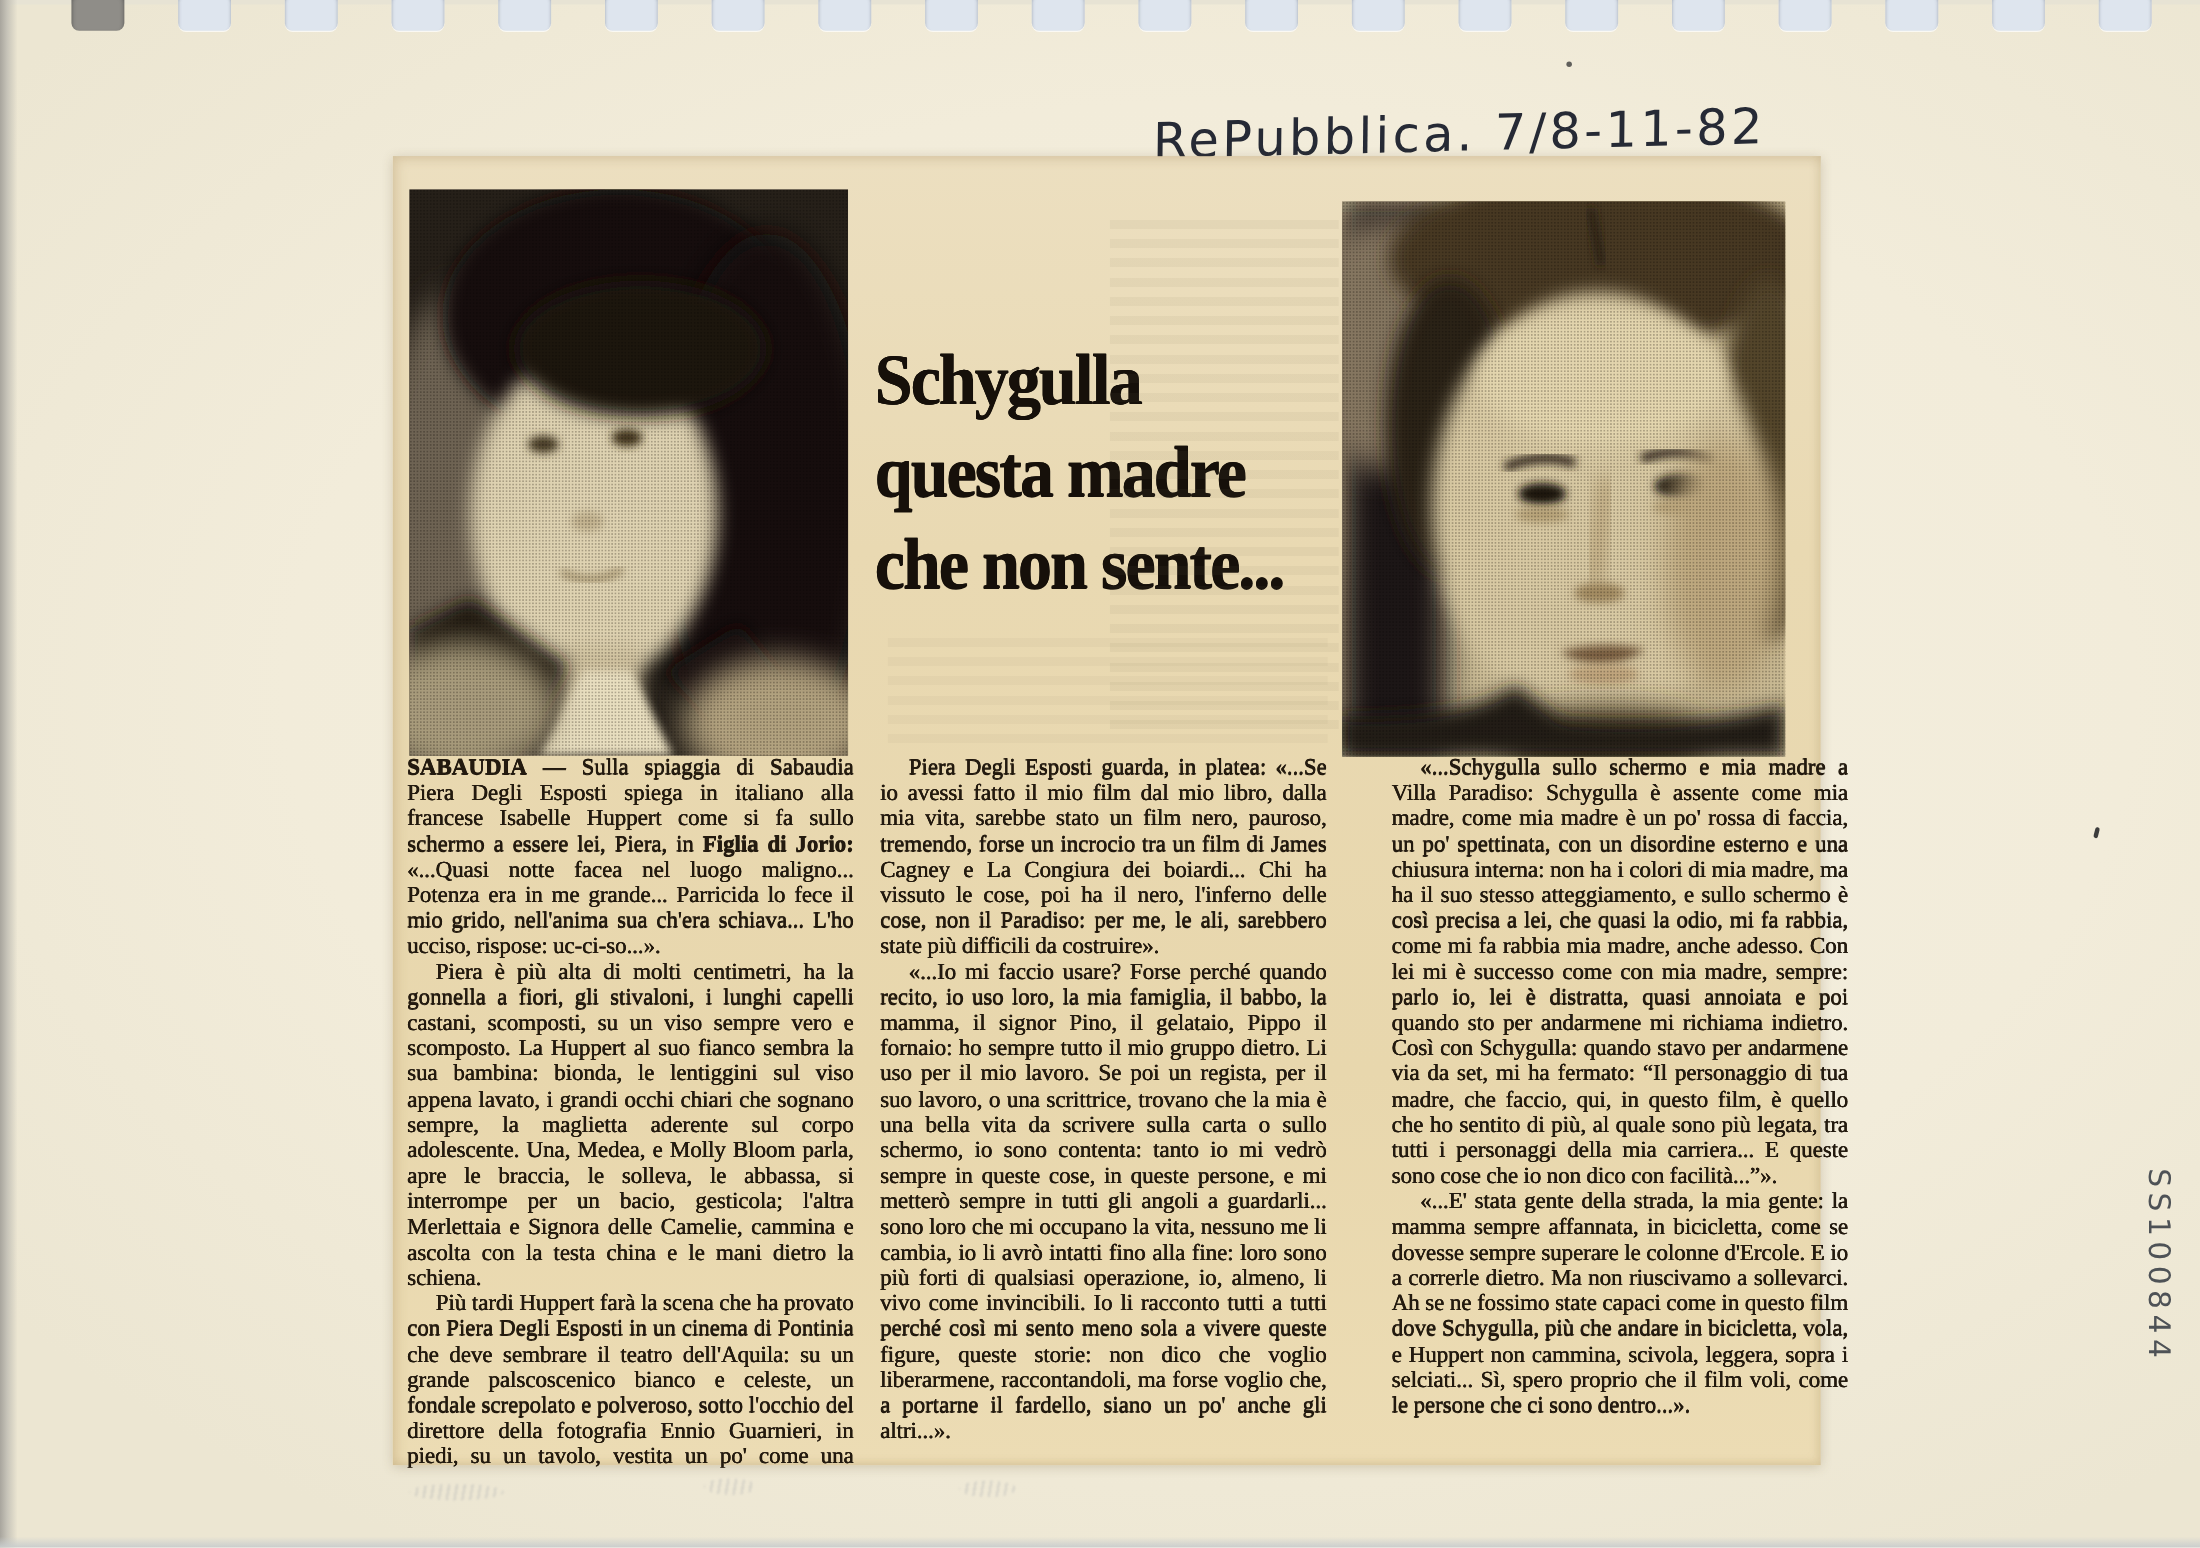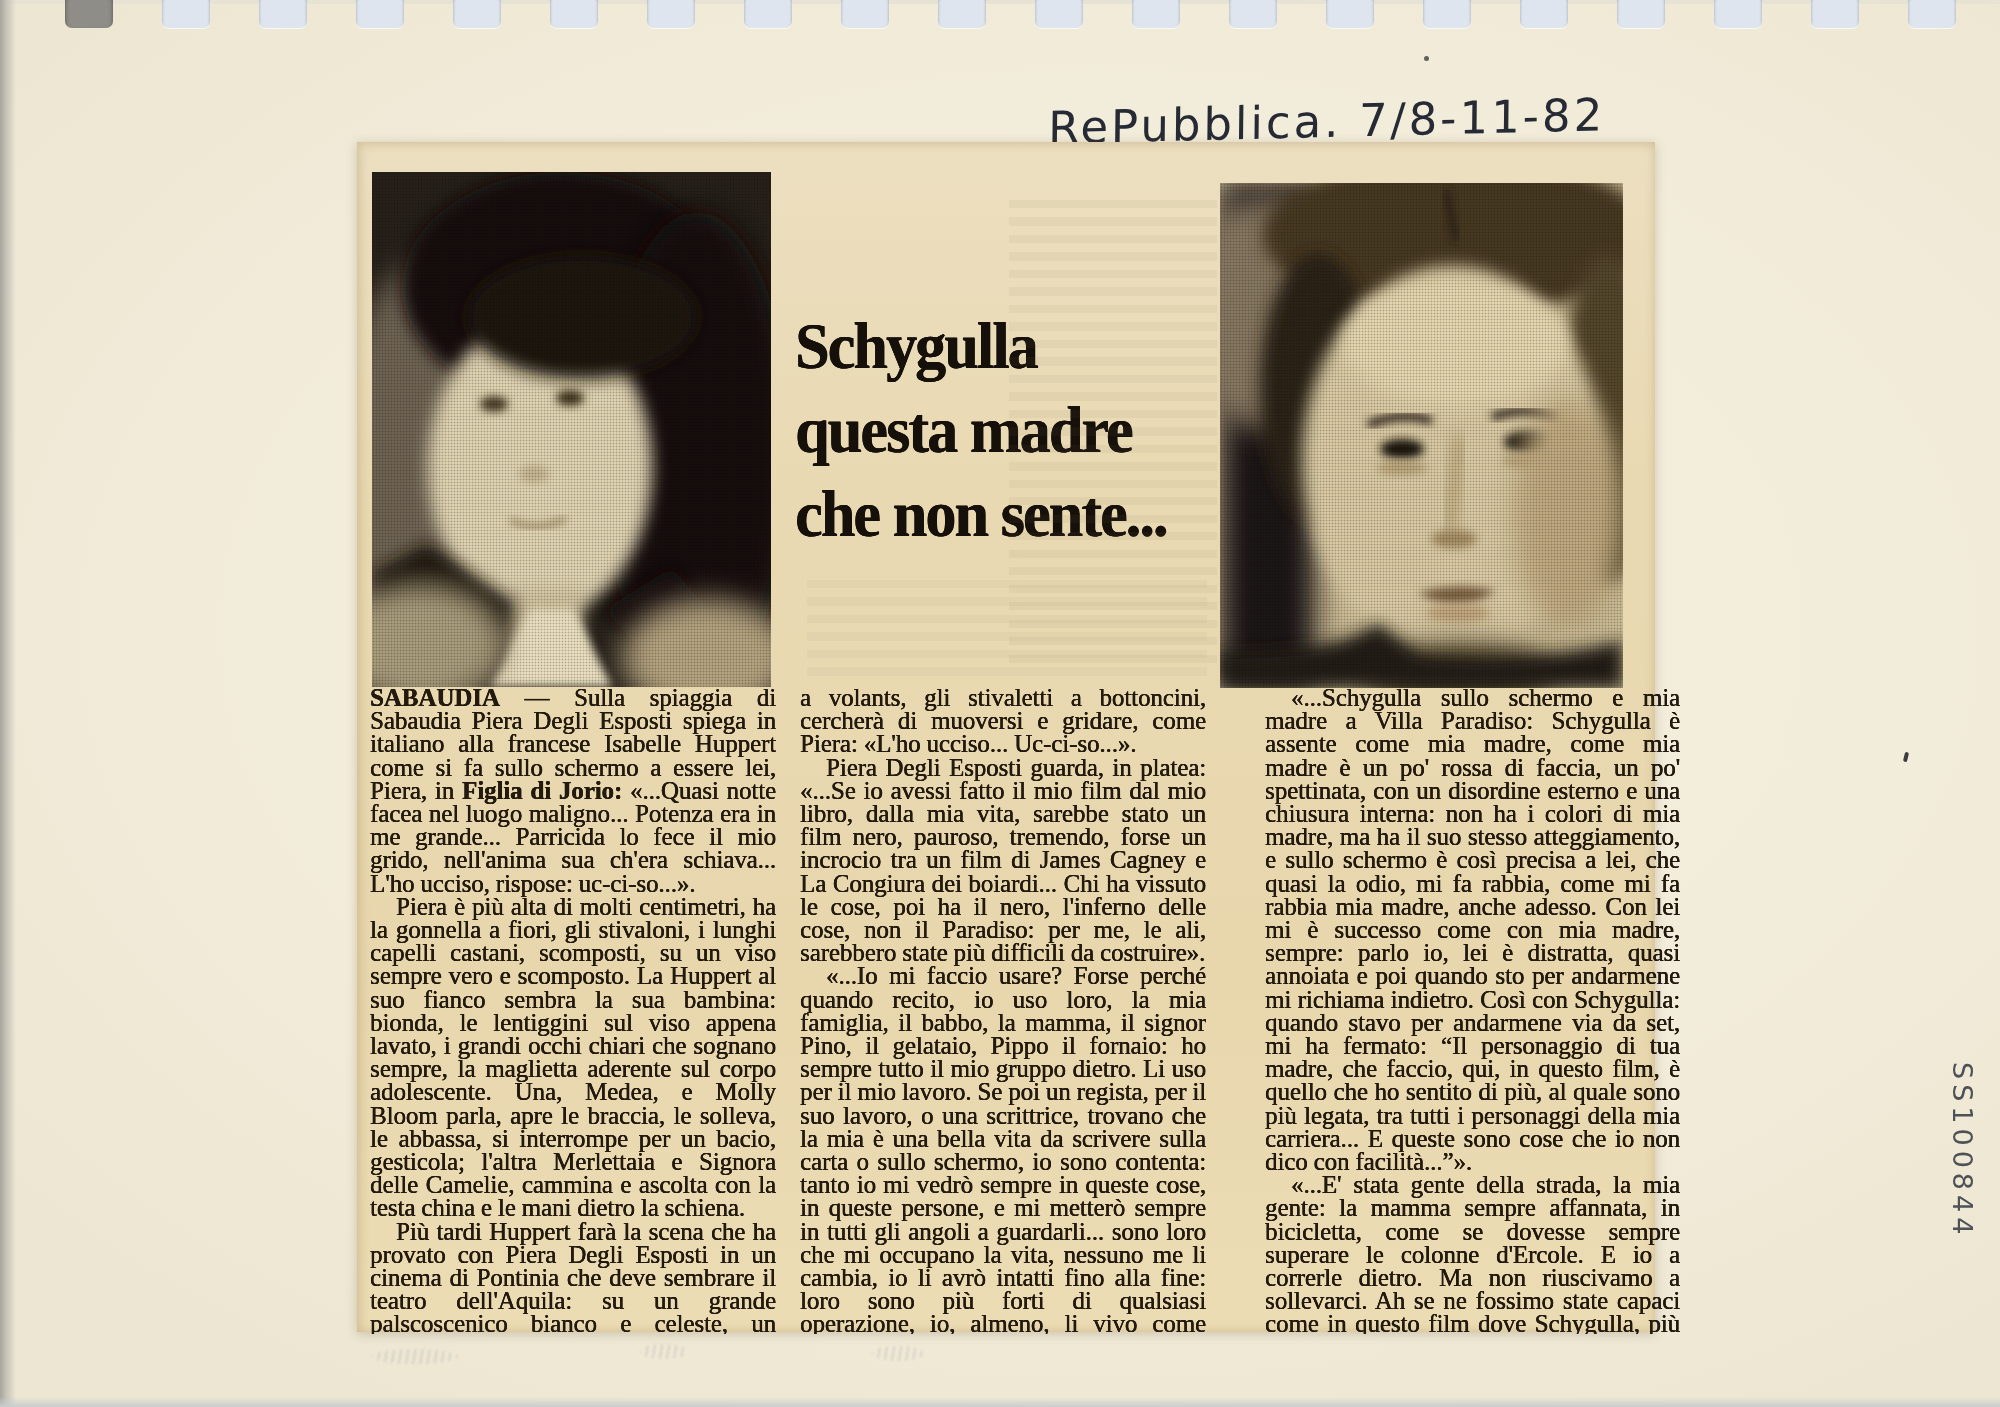--- a/index.html
+++ b/index.html
@@ -53,21 +53,21 @@
     text-shadow:.6px 0 currentColor, 0 .4px currentColor;
   }
   
   .bleed{position:absolute; opacity:.45; filter:blur(.7px);
     background:repeating-linear-gradient(180deg, rgba(122,112,86,.17) 0 8px, rgba(0,0,0,0) 8px 17.5px);}
   .bleed.b1{left:652px; top:58px; width:208px; height:468px;}
   .bleed.b2{left:450px; top:438px; width:400px; height:100px; opacity:.3;}
   
   .col{
     position:absolute; top:544px; height:648px; overflow:hidden;
-    font-size:25px; line-height:23.2px; text-align:justify;
+    font-size:21px; line-height:23.2px; text-align:justify;
     color:#231a0f; letter-spacing:-.1px; word-spacing:-.2px;
     text-shadow:.35px 0 currentColor, 0 .25px currentColor;
     hyphens:auto; -webkit-hyphens:auto;
   }
   .c1{left:13px; width:406px;}
   .c2{left:443px; width:406px;}
   .c3{left:908px; width:415px;}
   .col p{margin:0;}
   
   .sidecode{
@@ -195,21 +195,20 @@
       <path d="M0 505 L0 468 Q115 470 158 440 L200 472 Q300 482 403 458 L403 505 Z" fill="#241c12" filter="url(#rb8)"></path>
     </svg>
     <div class="halftone ph-right"></div>
 
     <div class="col c1">
         <p style="text-indent: 0px;"><b>SABAUDIA</b> — Sulla spiaggia di Sabaudia Piera Degli Esposti spiega in italiano alla francese Isabelle Huppert come si fa sullo schermo a essere lei, Piera, in <b>Figlia di Jorio:</b> «...Quasi notte facea nel luogo maligno... Potenza era in me grande... Parricida lo fece il mio grido, nell'anima sua ch'era schiava... L'ho ucciso, rispose: uc-ci-so...».</p>
         <p style="text-indent: 26px;">Piera è più alta di molti centimetri, ha la gonnella a fiori, gli stivaloni, i lunghi capelli castani, scomposti, su un viso sempre vero e scomposto. La Huppert al suo fianco sembra la sua bambina: bionda, le lentiggini sul viso appena lavato, i grandi occhi chiari che sognano sempre, la maglietta aderente sul corpo adolescente. Una, Medea, e Molly Bloom parla, apre le braccia, le solleva, le abbassa, si interrompe per un bacio, gesticola; l'altra Merlettaia e Signora delle Camelie, cammina e ascolta con la testa china e le mani dietro la schiena.</p>
         <p style="text-indent: 26px;">Più tardi Huppert farà la scena che ha provato con Piera Degli Esposti in un cinema di Pontinia che deve sembrare il teatro dell'Aquila: su un grande palscoscenico bianco e celeste, un fondale screpolato e polveroso, sotto l'occhio del direttore della fotografia Ennio Guarnieri, in piedi, su un tavolo, vestita un po' come una donna del saloon, di verde bandiera e rosa fucsia, il corpino aderente e la gonna</p>
       </div>
     <div class="col c2">
-        <p style="text-indent: 0px;">a volants, gli stivaletti a bottoncini, cercherà di muoversi e gridare, come Piera: «L'ho ucciso... Uc-ci-so...».</p>
         <p style="text-indent: 26px;">Piera Degli Esposti guarda, in platea: «...Se io avessi fatto il mio film dal mio libro, dalla mia vita, sarebbe stato un film nero, pauroso, tremendo, forse un incrocio tra un film di James Cagney e La Congiura dei boiardi... Chi ha vissuto le cose, poi ha il nero, l'inferno delle cose, non il Paradiso: per me, le ali, sarebbero state più difficili da costruire».</p>
         <p style="text-indent: 26px;">«...Io mi faccio usare? Forse perché quando recito, io uso loro, la mia famiglia, il babbo, la mamma, il signor Pino, il gelataio, Pippo il fornaio: ho sempre tutto il mio gruppo dietro. Li uso per il mio lavoro. Se poi un regista, per il suo lavoro, o una scrittrice, trovano che la mia è una bella vita da scrivere sulla carta o sullo schermo, io sono contenta: tanto io mi vedrò sempre in queste cose, in queste persone, e mi metterò sempre in tutti gli angoli a guardarli... sono loro che mi occupano la vita, nessuno me li cambia, io li avrò intatti fino alla fine: loro sono più forti di qualsiasi operazione, io, almeno, li vivo come invincibili. Io li racconto tutti a tutti perché così mi sento meno sola a vivere queste figure, queste storie: non dico che voglio liberarmene, raccontandoli, ma forse voglio che, a portarne il fardello, siano un po' anche gli altri...».</p>
       </div>
     <div class="col c3">
         <p style="text-indent: 26px;">«...Schygulla sullo schermo e mia madre a Villa Paradiso: Schygulla è assente come mia madre, come mia madre è un po' rossa di faccia, un po' spettinata, con un disordine esterno e una chiusura interna: non ha i colori di mia madre, ma ha il suo stesso atteggiamento, e sullo schermo è così precisa a lei, che quasi la odio, mi fa rabbia, come mi fa rabbia mia madre, anche adesso. Con lei mi è successo come con mia madre, sempre: parlo io, lei è distratta, quasi annoiata e poi quando sto per andarmene mi richiama indietro. Così con Schygulla: quando stavo per andarmene via da set, mi ha fermato: “Il personaggio di tua madre, che faccio, qui, in questo film, è quello che ho sentito di più, al quale sono più legata, tra tutti i personaggi della mia carriera... E queste sono cose che io non dico con facilità...”».</p>
         <p style="text-indent: 26px;">«...E' stata gente della strada, la mia gente: la mamma sempre affannata, in bicicletta, come se dovesse sempre superare le colonne d'Ercole. E io a correrle dietro. Ma non riuscivamo a sollevarci. Ah se ne fossimo state capaci come in questo film dove Schygulla, più che andare in bicicletta, vola, e Huppert non cammina, scivola, leggera, sopra i selciati... Sì, spero proprio che il film voli, come le persone che ci sono dentro...».</p>
       </div>
   </div>
 
   <div class="sidecode">SS100844</div>

